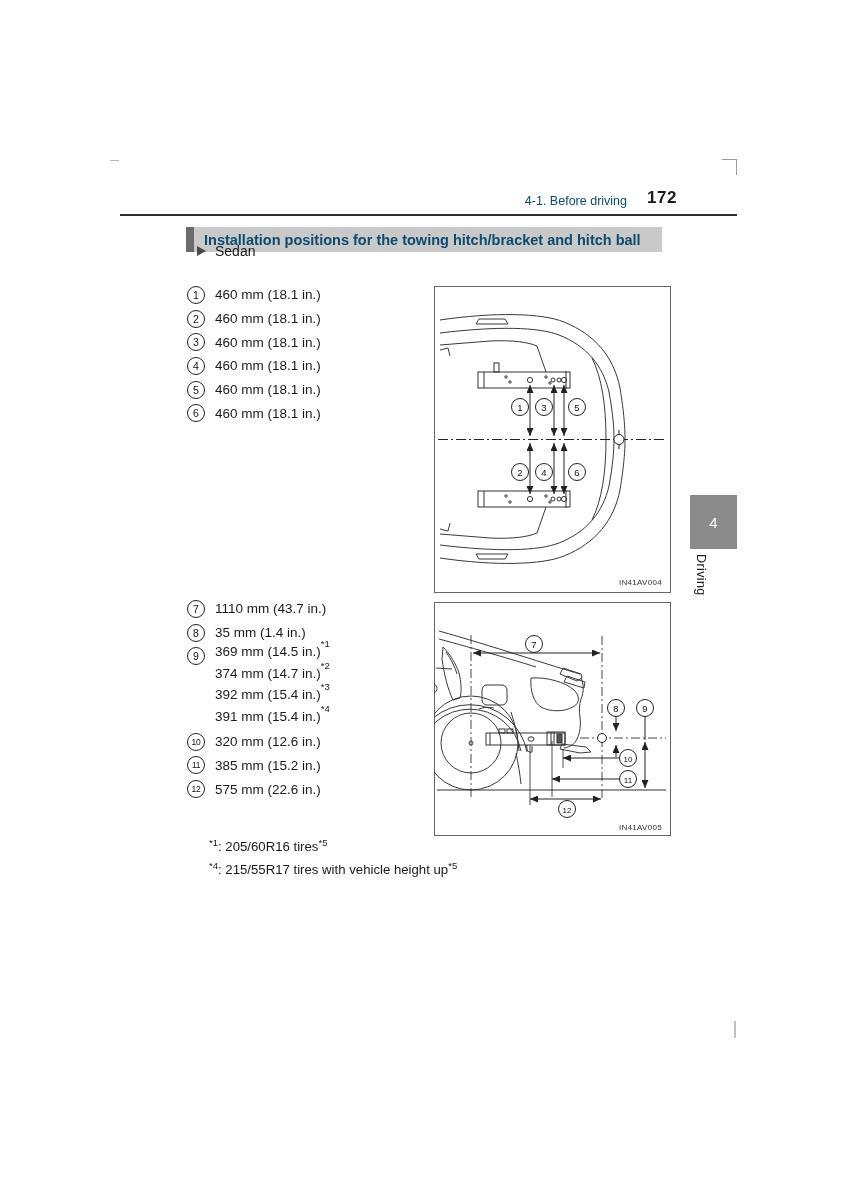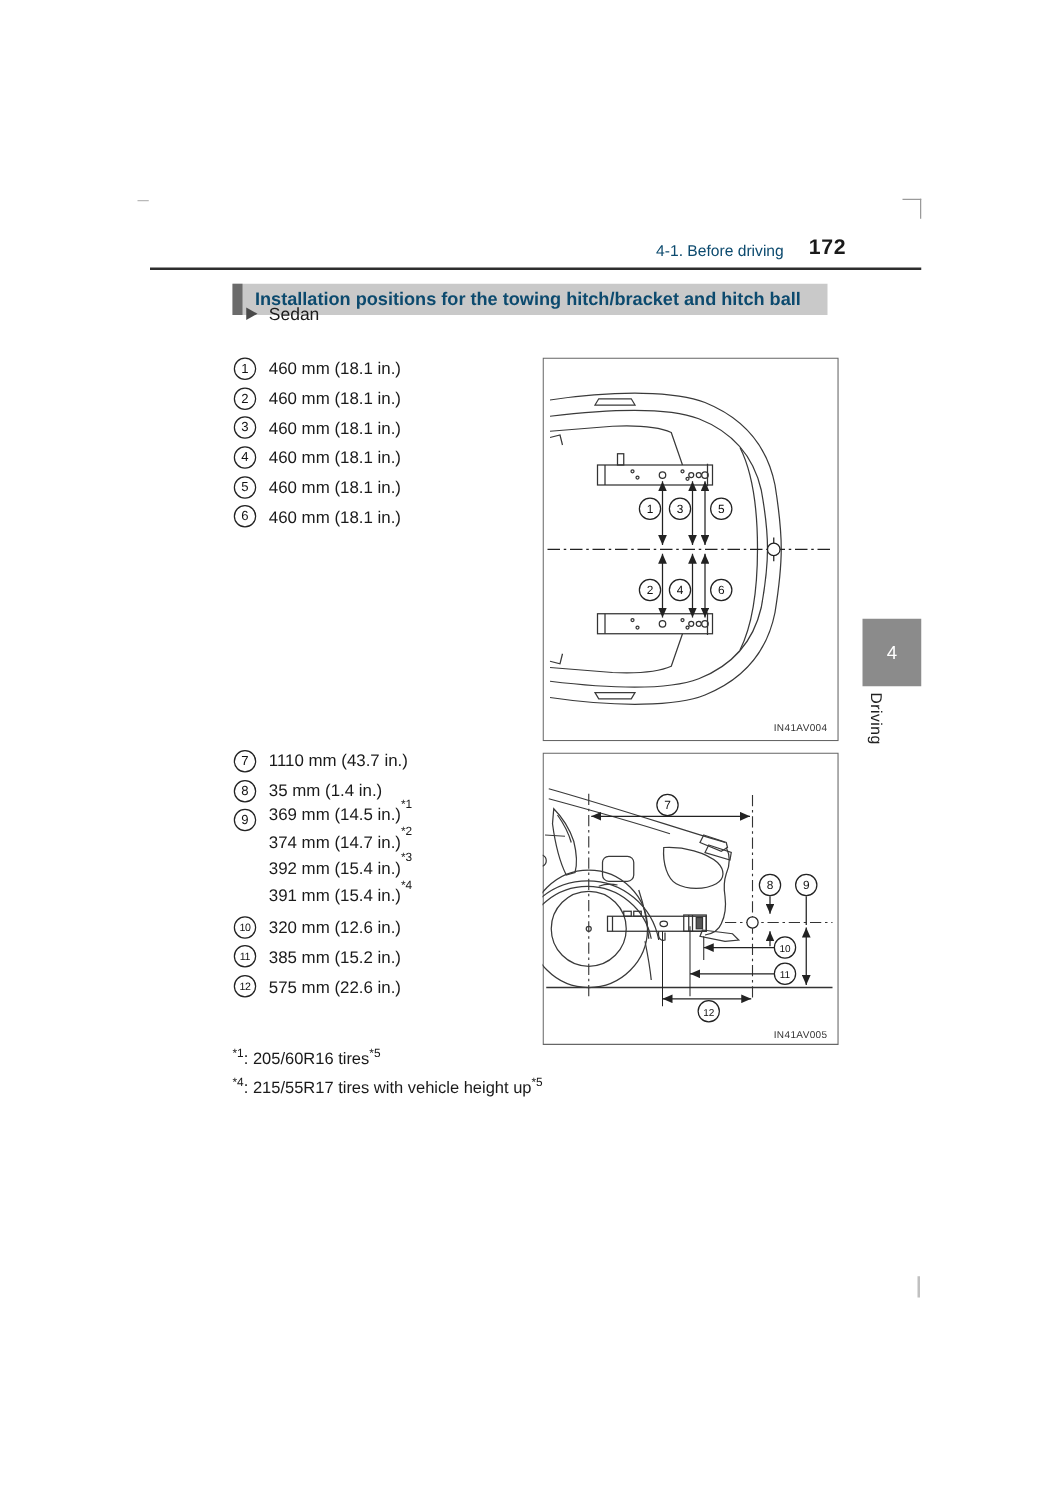--- a/index.html
+++ b/index.html
@@ -51,21 +51,21 @@
 
   
   .fig { position:absolute; }
   .fig1 { left:434px; top:286px; }
   .fig2 { left:434px; top:602px; }
   .fig svg { display:block; }
 
   
   .footnotes { position:absolute; left:186px; top:835px; width:477px; }
   .fnote { font-size:13.2px; line-height:23.2px; text-indent:-26px;
-           padding-left:26px; white-space:nowrap; }
+           padding-left:26px; white-space:nowrap;margin-left:23px; }
   .fnote.long { line-height:21.3px; text-align:justify; white-space:normal;
                 margin-top:2px; }
   .fnote sup { font-size:9.5px; line-height:0; vertical-align:super; }
 
   
   .tab-box { position:absolute; left:690px; top:495px; width:47px; height:54px;
              display:flex; align-items:center; justify-content:center;
              color:#fff; font-size:15px; }
   .tab-label { position:absolute; left:694px; top:554px; writing-mode:vertical-rl;
                font-size:12.5px; color:#222; letter-spacing:.4px; }

